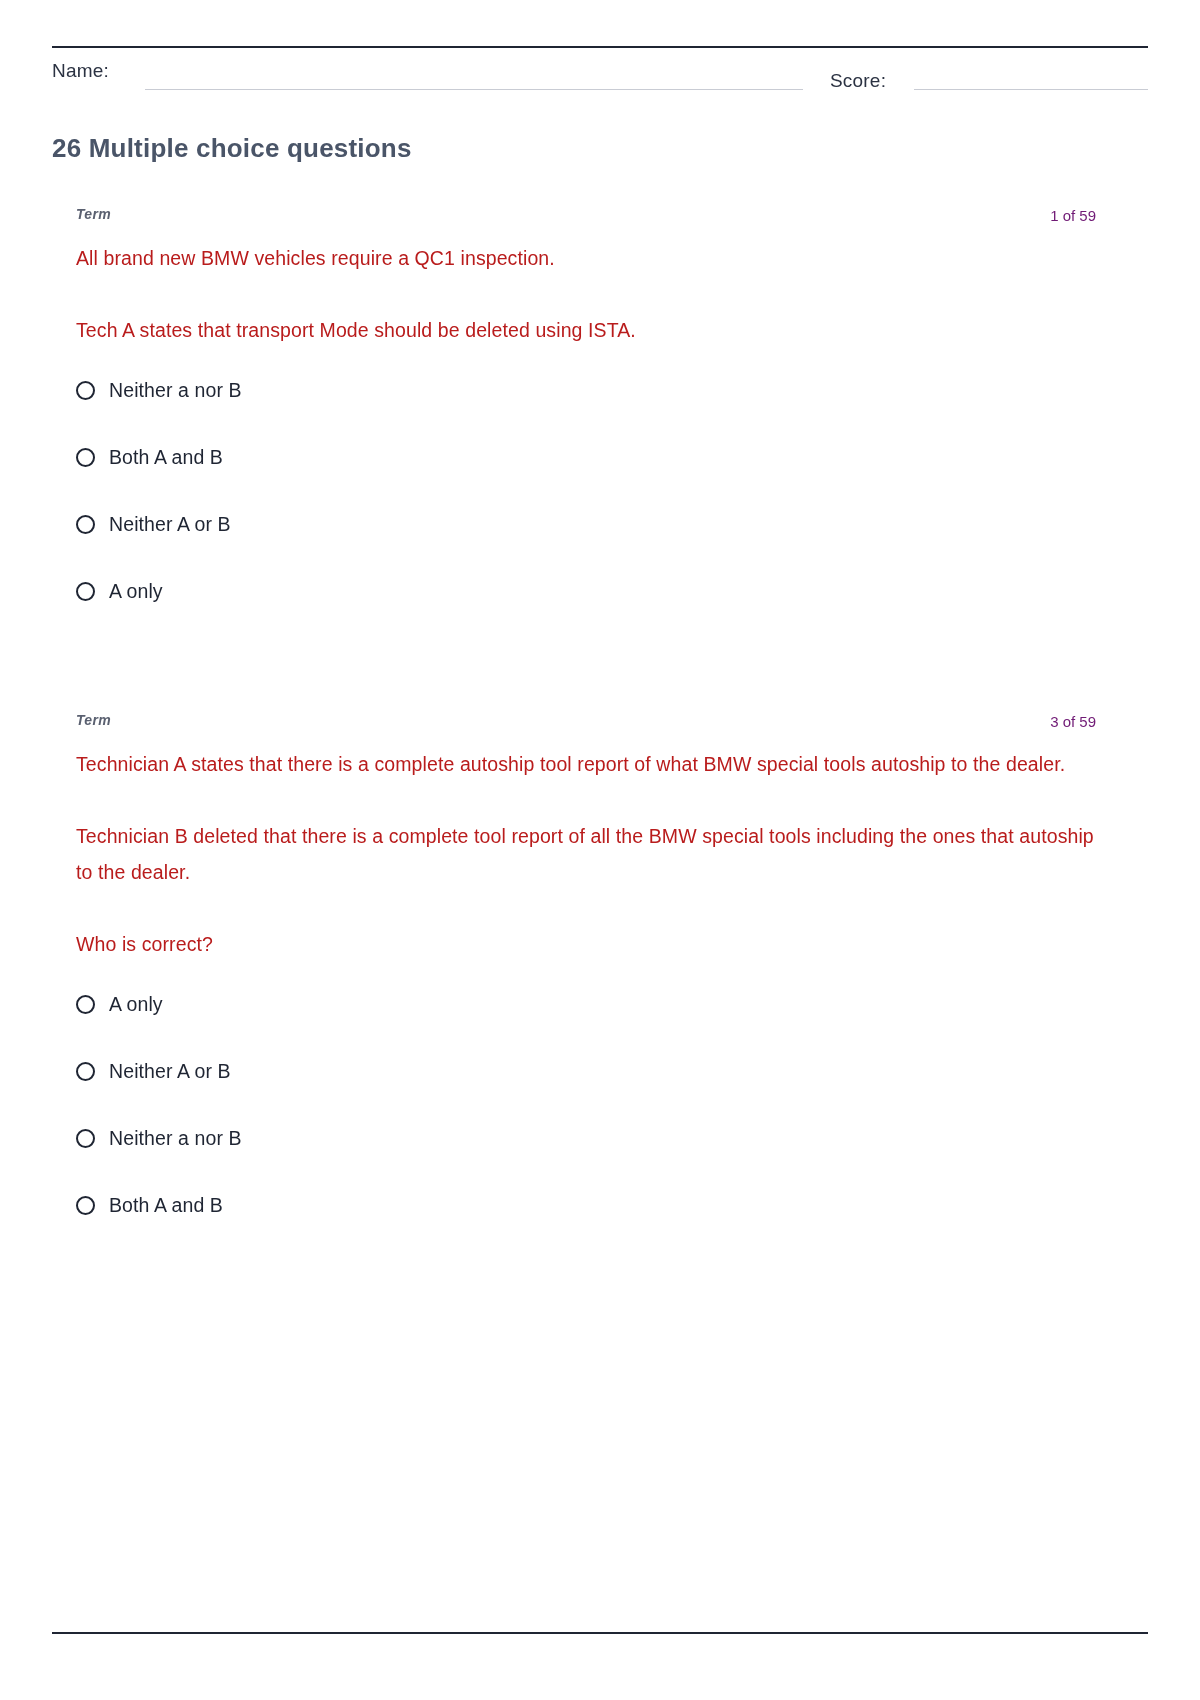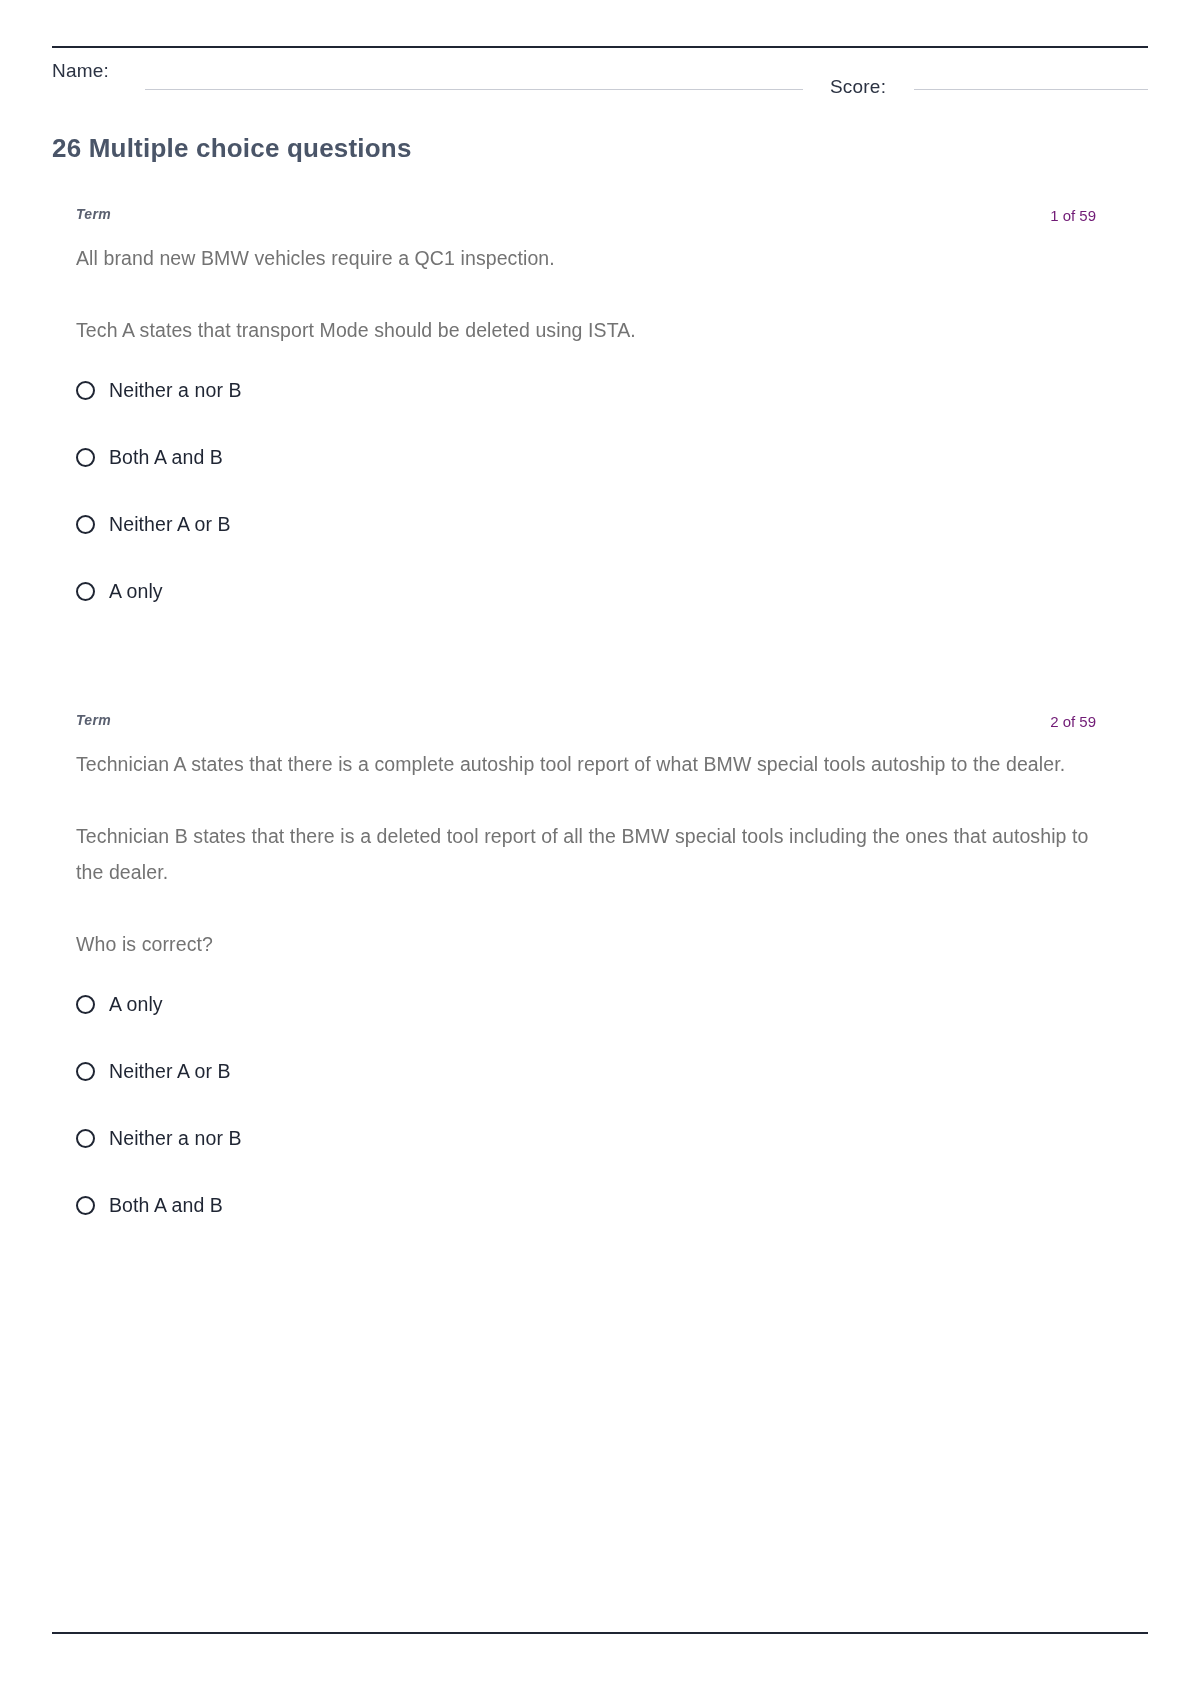--- a/index.html
+++ b/index.html
@@ -40,21 +40,21 @@
     width: 1096px;
     height: 40px;
   }
   .name-label, .score-label {
     position: absolute;
     font-size: 19px;
     color: #2b3242;
     letter-spacing: 0.2px;
   }
   .name-label { left: 0px; top: 2px; }
-  .score-label { left: 778px; top: 18px; }
+  .score-label { left: 778px; top: 12px; }
   .blank-line {
     position: absolute;
     height: 1px;
     background: #c9ccd4;
   }
   .name-line { left: 93px; top: 31px; width: 658px; }
   .score-line { left: 862px; top: 31px; width: 234px; }
 
   
   .doc-title {
@@ -95,21 +95,21 @@
     position: absolute;
     right: 0;
     top: 1px;
     font-size: 15px;
     color: #701a75;
   }
   .q-body p {
     margin: 0 0 0 0;
     font-size: 19.5px;
     line-height: 36px;
-    color: #737373;
+    color: #b91c1c;
     letter-spacing: 0.1px;
   }
   .q-body p + p { margin-top: 36px; }
 
   .choices {
     margin-top: 28px;
   }
   .choice {
     display: flex;
     align-items: center;
@@ -174,25 +174,25 @@
       <div class="choice">
         <span class="radio"></span>
         <span class="choice-label">A only</span>
       </div>
     </div>
   </div>
 
   <div class="question q2">
     <div class="q-head">
       <span class="q-term">Term</span>
-      <span class="q-count">2 of 59</span>
+      <span class="q-count">3 of 59</span>
     </div>
     <div class="q-body">
       <p>Technician A states that there is a complete autoship tool report of what BMW special tools autoship to the dealer.</p>
-      <p>Technician B states that there is a deleted tool report of all the BMW special tools including the ones that autoship to the dealer.</p>
+      <p>Technician B deleted that there is a complete tool report of all the BMW special tools including the ones that autoship to the dealer.</p>
       <p>Who is correct?</p>
     </div>
     <div class="choices">
       <div class="choice">
         <span class="radio"></span>
         <span class="choice-label">A only</span>
       </div>
       <div class="choice">
         <span class="radio"></span>
         <span class="choice-label">Neither A or B</span>

